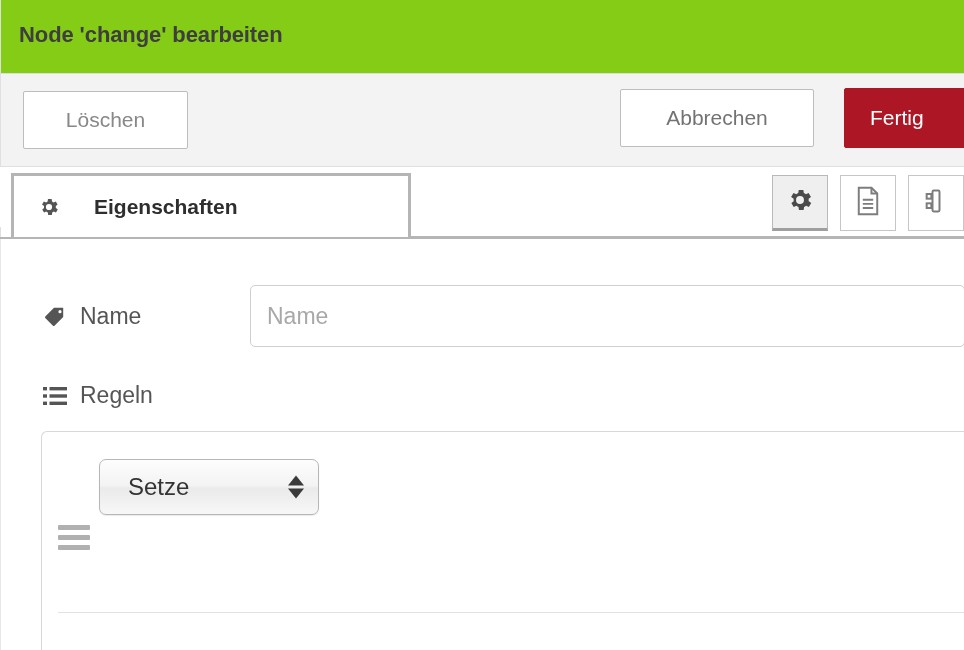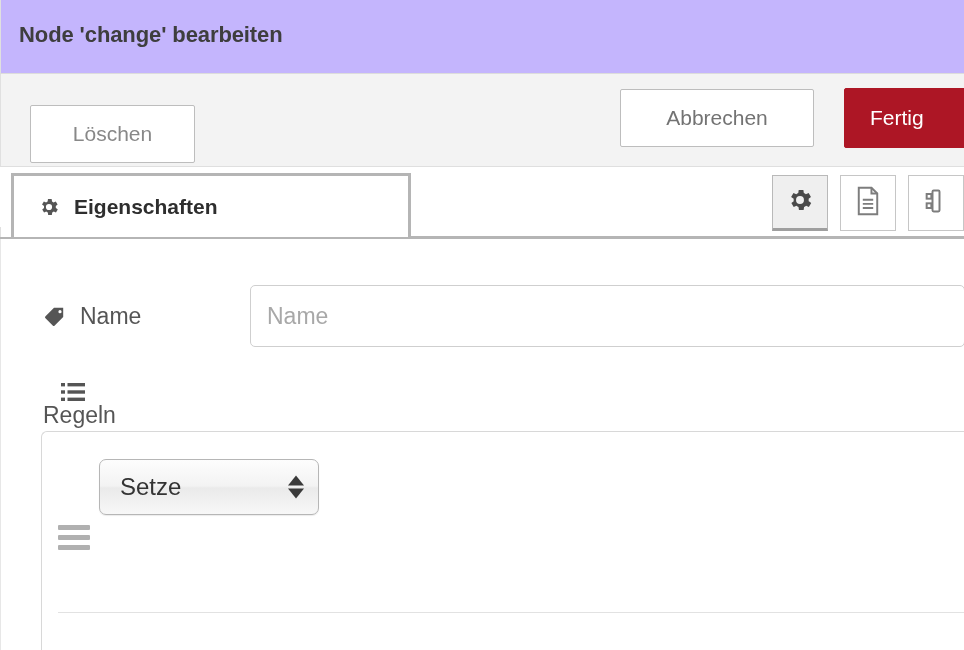--- a/index.html
+++ b/index.html
@@ -24,21 +24,21 @@
     height: 74px;
     background: #f3f3f3;
     border-bottom: 1px solid #dcdcdc;
     box-sizing: border-box;
   }
   .dialog-header-inner {
     position: absolute;
     left: 0; top: 0;
     width: 964px;
     height: 73px;
-    background: #c4b5fd;
+    background: #84cc16;
     border-left: 1px solid #e0e0e0;
     box-sizing: border-box;
   }
   .dialog-title {
     position: absolute;
     left: 18px;
     top: 22px;
     font-size: 22px;
     font-weight: bold;
     color: #3e3e3e;
@@ -62,28 +62,27 @@
     box-sizing: border-box;
     display: flex;
     align-items: center;
     justify-content: center;
     font-size: 21px;
     border-radius: 2px;
     cursor: pointer;
     white-space: nowrap;
   }
   .btn-delete {
-    left: 29px;
+    left: 22px;
     top: 17px;
     width: 165px;
     height: 58px;
     background: #ffffff;
     border: 1px solid #bdbdbd;
     color: #888888;
-    margin-top: 14px;
   }
   .btn-cancel {
     left: 619px;
     top: 15px;
     width: 194px;
     height: 58px;
     background: #ffffff;
     border: 1px solid #bdbdbd;
     color: #737373;
   }
@@ -137,20 +136,21 @@
     margin-right: 14px;
     display: inline-flex;
     align-items: center;
     justify-content: center;
     flex: none;
   }
   .tab-label {
     font-size: 21px;
     font-weight: bold;
     color: #2e2e2e;
+    margin-left: 20px;
   }
   .tab-left-stub {
     position: absolute;
     left: 0;
     top: 60px;
     width: 12px;
     height: 10px;
     background: #ffffff;
     border-left: 1px solid #e0e0e0;
     box-sizing: border-box;
@@ -233,21 +233,20 @@
   .name-input::placeholder { color: #a8a8a8; }
 
   .label-rules {
     position: absolute;
     left: 42px;
     top: 143px;
     font-size: 23px;
     color: #555555;
     display: flex;
     align-items: center;
-    flex-direction: column;
   }
 
   
   .rules-container {
     position: absolute;
     left: 40px;
     top: 192px;
     width: 930px;
     height: 230px;
     box-sizing: border-box;
@@ -294,21 +293,21 @@
     top: 27px;
     width: 220px;
     height: 56px;
     box-sizing: border-box;
     border: 1px solid #b6b6b6;
     border-radius: 7px;
     background: linear-gradient(180deg, #fdfdfd 0%, #f3f3f3 48%, #eaeaea 52%, #f7f7f7 100%);
     box-shadow: 0 1px 1px rgba(0,0,0,0.08);
     display: flex;
     align-items: center;
-    padding-left: 20px;
+    padding-left: 28px;
     font-size: 24px;
     color: #333333;
     cursor: pointer;
   }
   .select-arrows {
     position: absolute;
     right: 14px;
     top: 50%;
     transform: translateY(-50%);
     display: flex;

